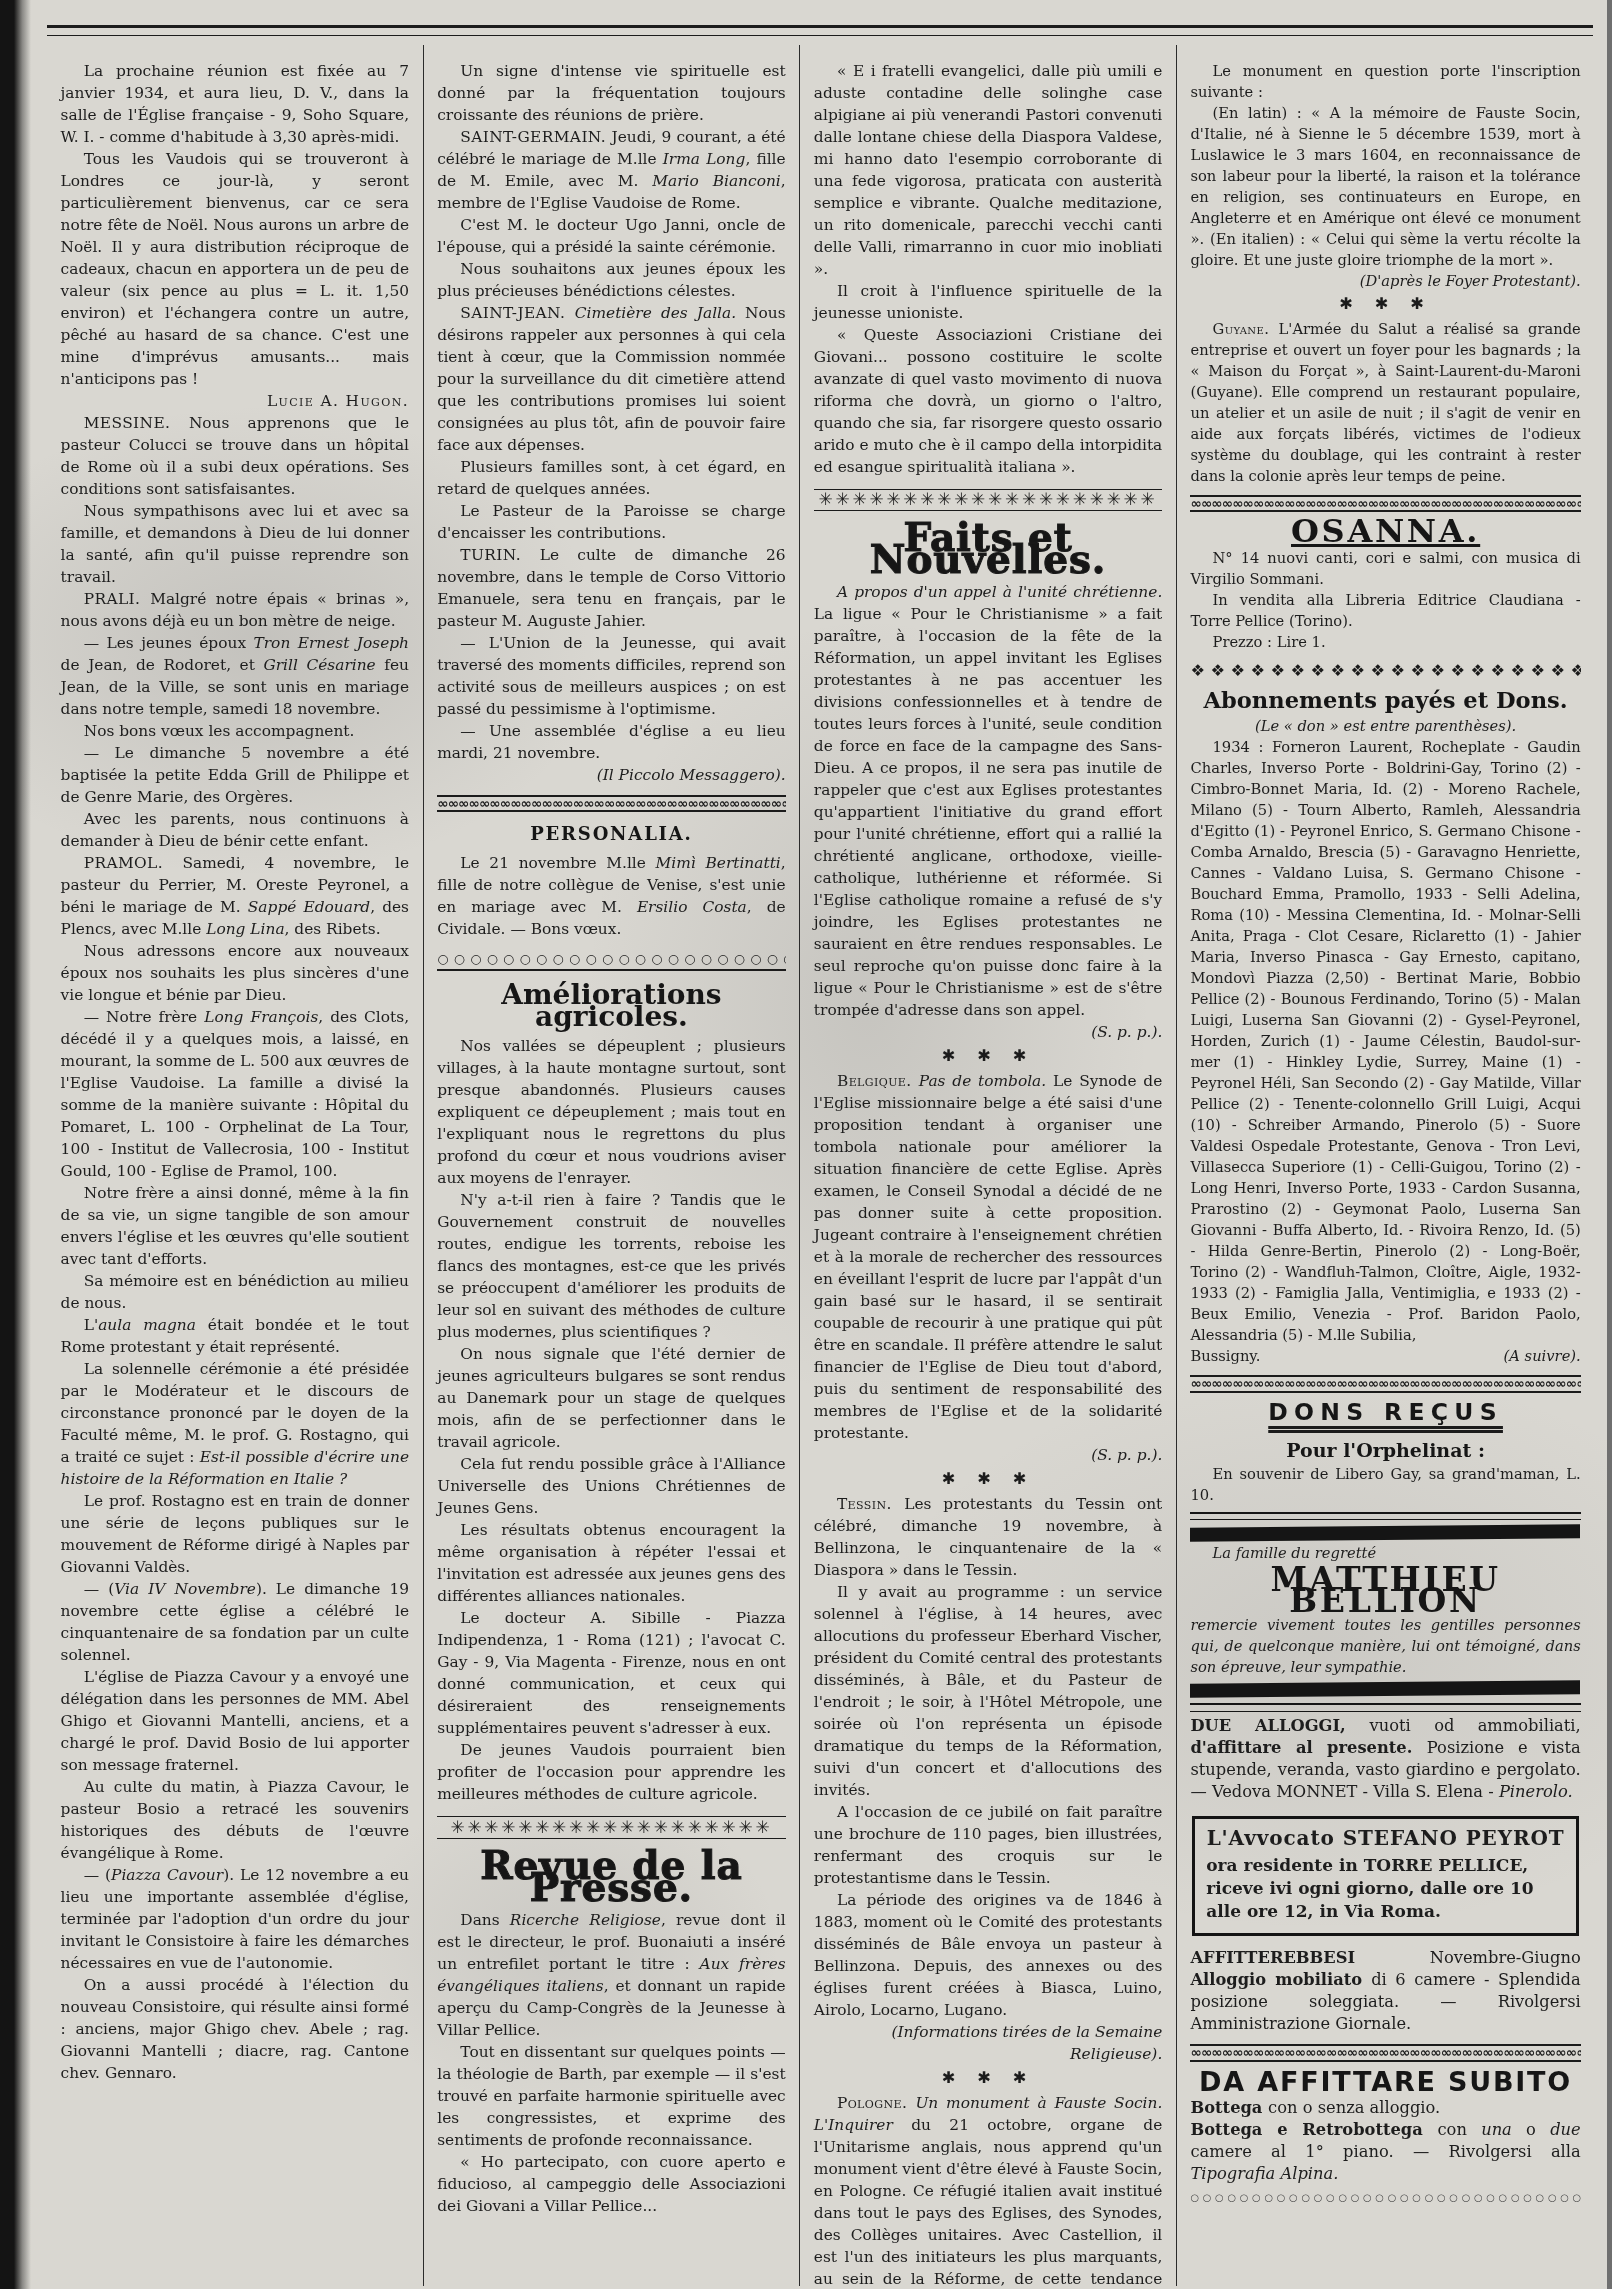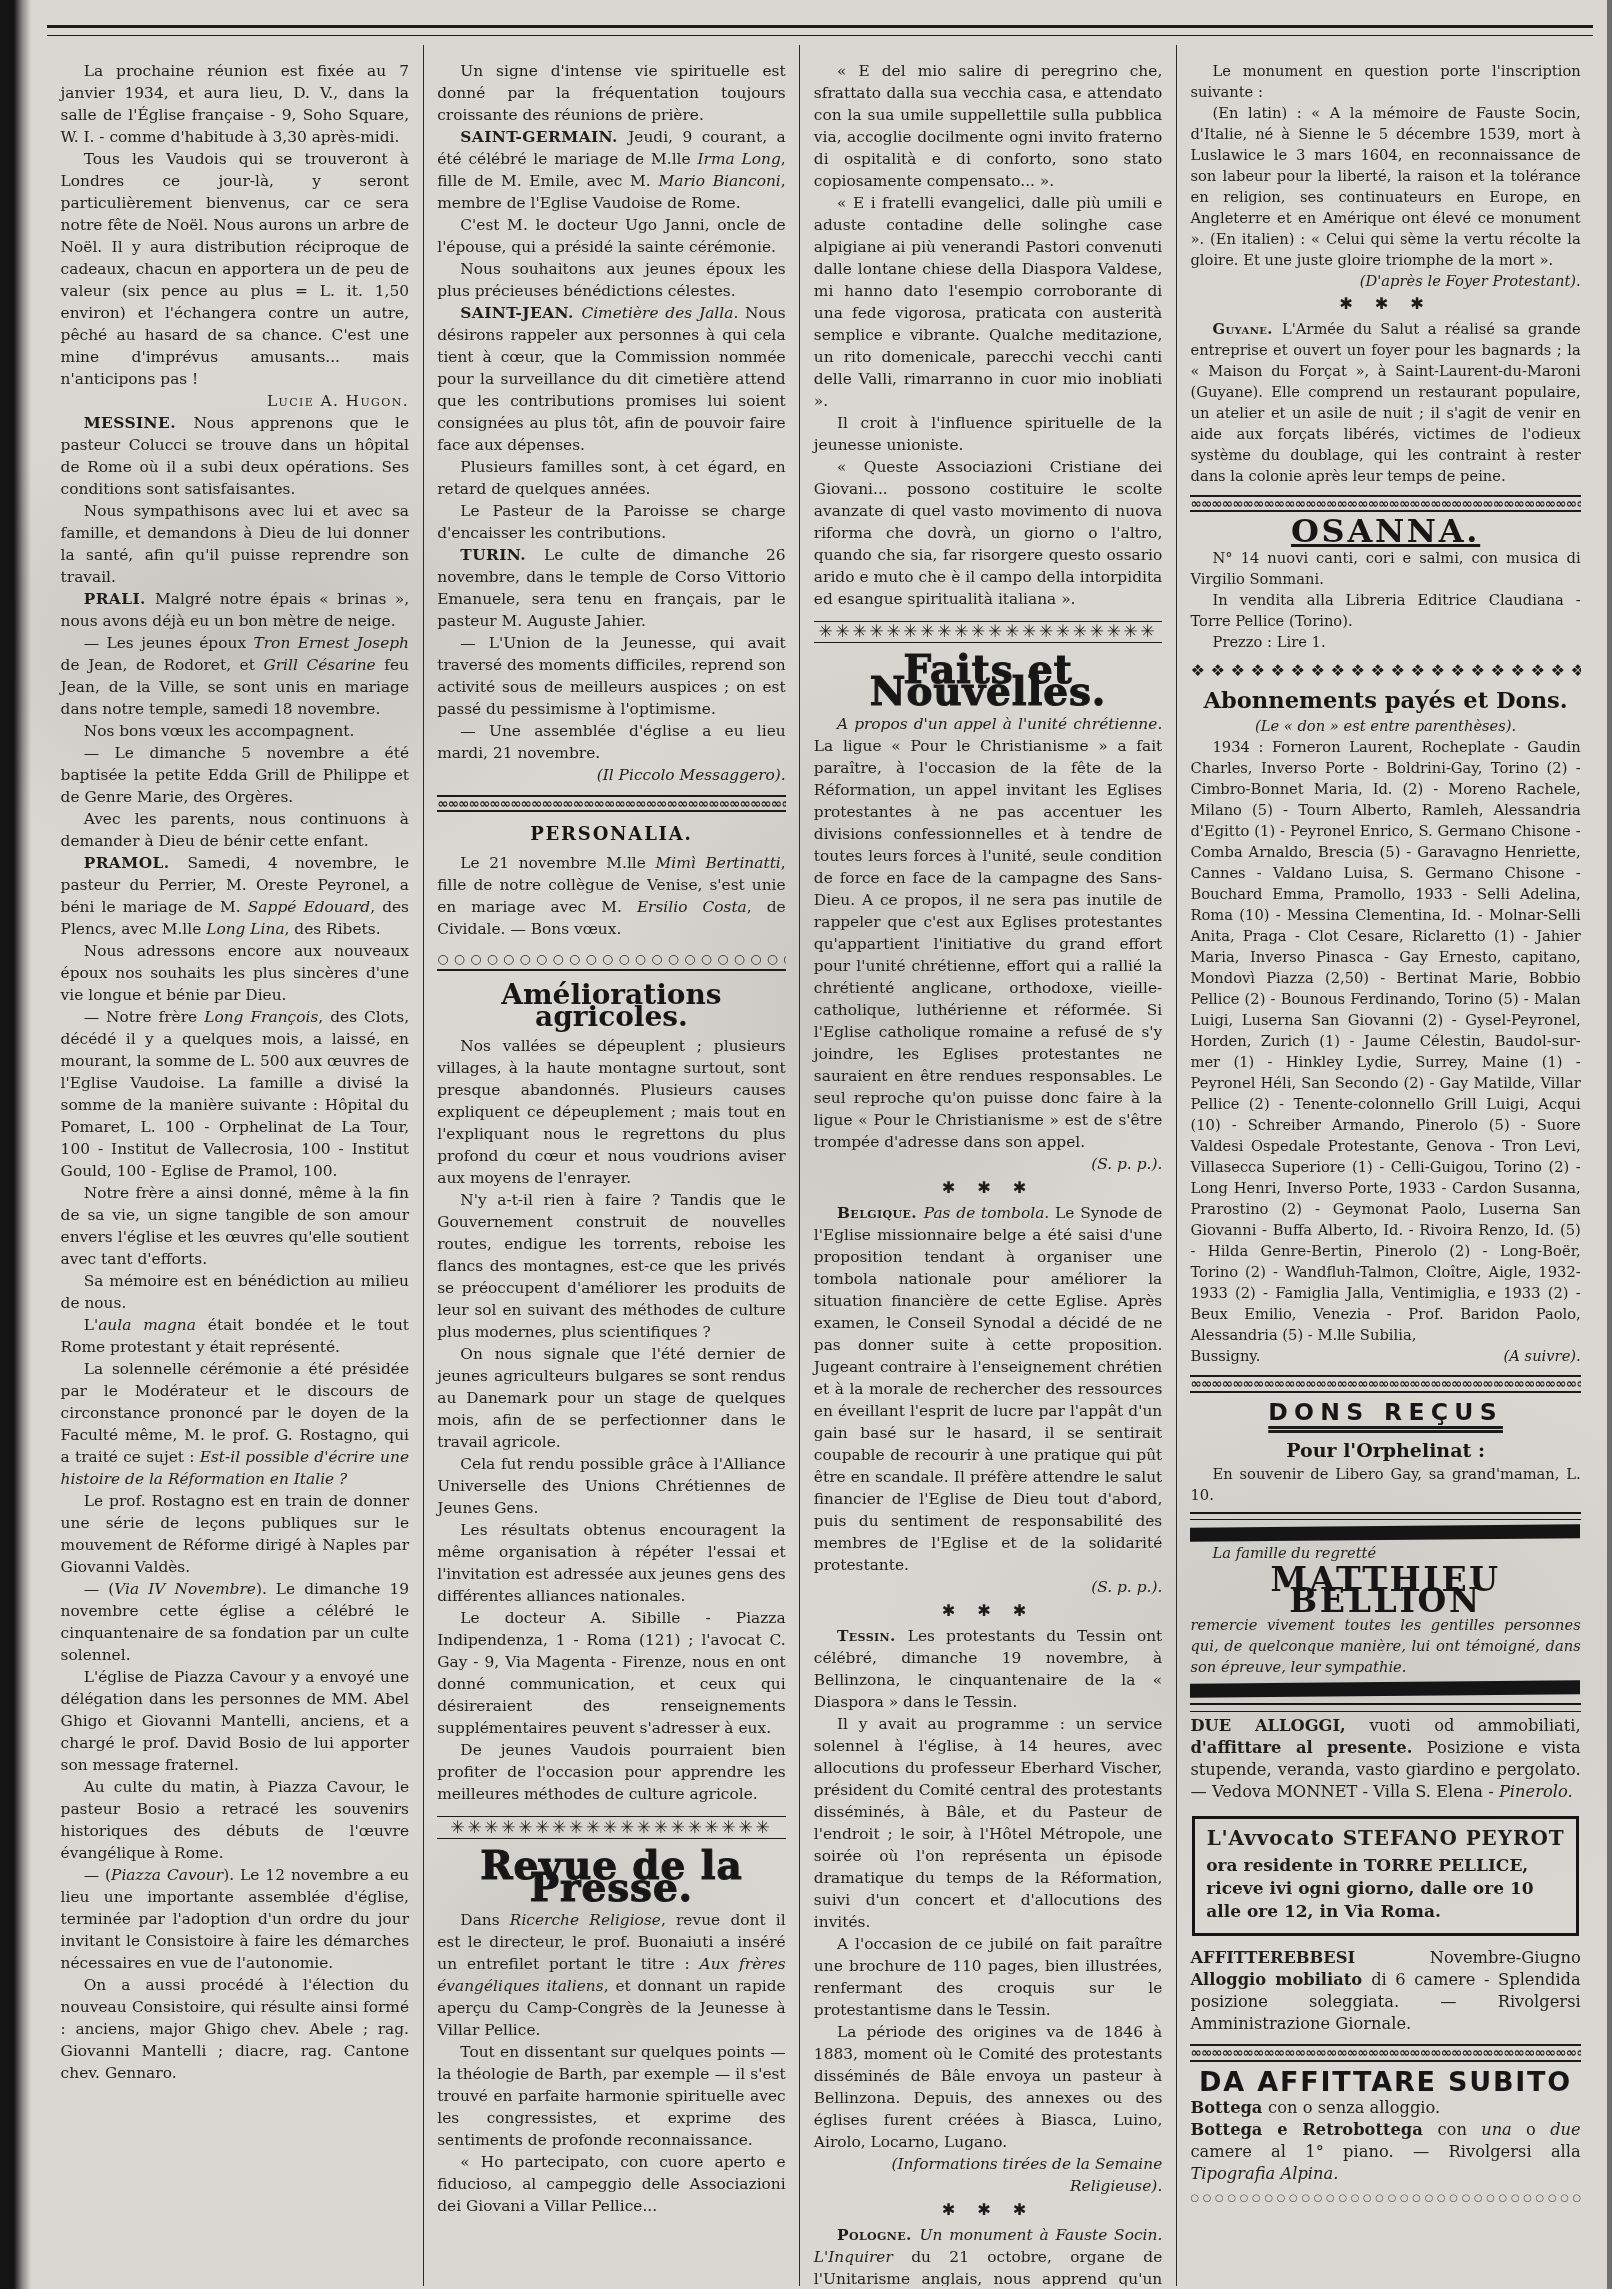--- a/index.html
+++ b/index.html
@@ -23,21 +23,21 @@
     font-size:15.4px;line-height:22px;}
   .col + .col{border-left:1.8px solid #2b2b2b;}
   .col-4{flex:1.12 1 0;font-size:14.7px;line-height:21px;}
 
   .para{margin:0;text-indent:1.5em;}
   .para.ni{text-indent:0;}
   .para.it{font-style:italic;}
   .para.center{text-align:center;text-indent:0;}
   .para.ad{font-size:16.7px;line-height:22.6px;}
   .col-4 .para.ad{font-size:16.3px;line-height:22px;}
-  .lead{font-weight:bold;letter-spacing:0.4px;}
+  .lead{font-weight:normal;letter-spacing:0.4px;}
   .lead.sc{font-variant:small-caps;}
   .sig{margin:0;text-align:right;font-variant:small-caps;letter-spacing:1.4px;}
   .note{margin:0;text-align:right;font-style:italic;}
   .split{display:flex;justify-content:space-between;text-indent:0;margin:0;}
   .split .right{font-style:italic;}
 
   .hd{text-align:center;font-weight:bold;color:#161616;}
   .h-md{font-size:18px;letter-spacing:1.8px;margin:11px 0 7.2px;}
   .h-lg{font-size:28px;margin:12.7px 0 7.2px;}
   .h-display{font-size:39px;margin:14.5px 0 11px;-webkit-text-stroke:1.1px #1b1b1b;letter-spacing:0.9px;}
@@ -123,21 +123,20 @@
         <p class="para">Les résultats obtenus encouragent la même organisation à répéter l'essai et l'invitation est adressée aux jeunes gens des différentes alliances nationales.</p>
         <p class="para">Le docteur A. Sibille - Piazza Indipendenza, 1 - Roma (121) ; l'avocat C. Gay - 9, Via Magenta - Firenze, nous en ont donné communication, et ceux qui désireraient des renseignements supplémentaires peuvent s'adresser à eux.</p>
         <p class="para">De jeunes Vaudois pourraient bien profiter de l'occasion pour apprendre les meilleures méthodes de culture agricole.</p>
         <div class="divider div-stars">✳✳✳✳✳✳✳✳✳✳✳✳✳✳✳✳✳✳✳</div>
         <div class="hd h-display">Revue de la Presse.</div>
         <p class="para">Dans <i>Ricerche Religiose</i>, revue dont il est le directeur, le prof. Buonaiuti a inséré un entrefilet portant le titre : <i>Aux frères évangéliques italiens</i>, et donnant un rapide aperçu du Camp-Congrès de la Jeunesse à Villar Pellice.</p>
         <p class="para">Tout en dissentant sur quelques points — la théologie de Barth, par exemple — il s'est trouvé en parfaite harmonie spirituelle avec les congressistes, et exprime des sentiments de profonde reconnaissance.</p>
         <p class="para">« Ho partecipato, con cuore aperto e fiducioso, al campeggio delle Associazioni dei Giovani a Villar Pellice...</p>
       </div>
     <div class="col col-3">
-        <p class="para">« E del mio salire di peregrino che, sfrattato dalla sua vecchia casa, e attendato con la sua umile suppellettile sulla pubblica via, accoglie docilmente ogni invito fraterno di ospitalità e di conforto, sono stato copiosamente compensato... ».</p>
         <p class="para">« E i fratelli evangelici, dalle più umili e aduste contadine delle solinghe case alpigiane ai più venerandi Pastori convenuti dalle lontane chiese della Diaspora Valdese, mi hanno dato l'esempio corroborante di una fede vigorosa, praticata con austerità semplice e vibrante. Qualche meditazione, un rito domenicale, parecchi vecchi canti delle Valli, rimarranno in cuor mio inobliati ».</p>
         <p class="para">Il croit à l'influence spirituelle de la jeunesse unioniste.</p>
         <p class="para">« Queste Associazioni Cristiane dei Giovani... possono costituire le scolte avanzate di quel vasto movimento di nuova riforma che dovrà, un giorno o l'altro, quando che sia, far risorgere questo ossario arido e muto che è il campo della intorpidita ed esangue spiritualità italiana ».</p>
         <div class="divider div-stars">✳✳✳✳✳✳✳✳✳✳✳✳✳✳✳✳✳✳✳✳</div>
         <div class="hd h-display">Faits et Nouvelles.</div>
         <p class="para"><i>A propos d'un appel à l'unité chrétienne.</i> La ligue « Pour le Christianisme » a fait paraître, à l'occasion de la fête de la Réformation, un appel invitant les Eglises protestantes à ne pas accentuer les divisions confessionnelles et à tendre de toutes leurs forces à l'unité, seule condition de force en face de la campagne des Sans-Dieu. A ce propos, il ne sera pas inutile de rappeler que c'est aux Eglises protestantes qu'appartient l'initiative du grand effort pour l'unité chrétienne, effort qui a rallié la chrétienté anglicane, orthodoxe, vieille-catholique, luthérienne et réformée. Si l'Eglise catholique romaine a refusé de s'y joindre, les Eglises protestantes ne sauraient en être rendues responsables. Le seul reproche qu'on puisse donc faire à la ligue « Pour le Christianisme » est de s'être trompée d'adresse dans son appel.</p>
         <p class="note">(S. p. p.).</p>
         <div class="divider div-asterism">✱ ✱ ✱ </div>
         <p class="para"><b class="lead sc">Belgique. </b><i>Pas de tombola.</i> Le Synode de l'Eglise missionnaire belge a été saisi d'une proposition tendant à organiser une tombola nationale pour améliorer la situation financière de cette Eglise. Après examen, le Conseil Synodal a décidé de ne pas donner suite à cette proposition. Jugeant contraire à l'enseignement chrétien et à la morale de rechercher des ressources en éveillant l'esprit de lucre par l'appât d'un gain basé sur le hasard, il se sentirait coupable de recourir à une pratique qui pût être en scandale. Il préfère attendre le salut financier de l'Eglise de Dieu tout d'abord, puis du sentiment de responsabilité des membres de l'Eglise et de la solidarité protestante.</p>
         <p class="note">(S. p. p.).</p>

